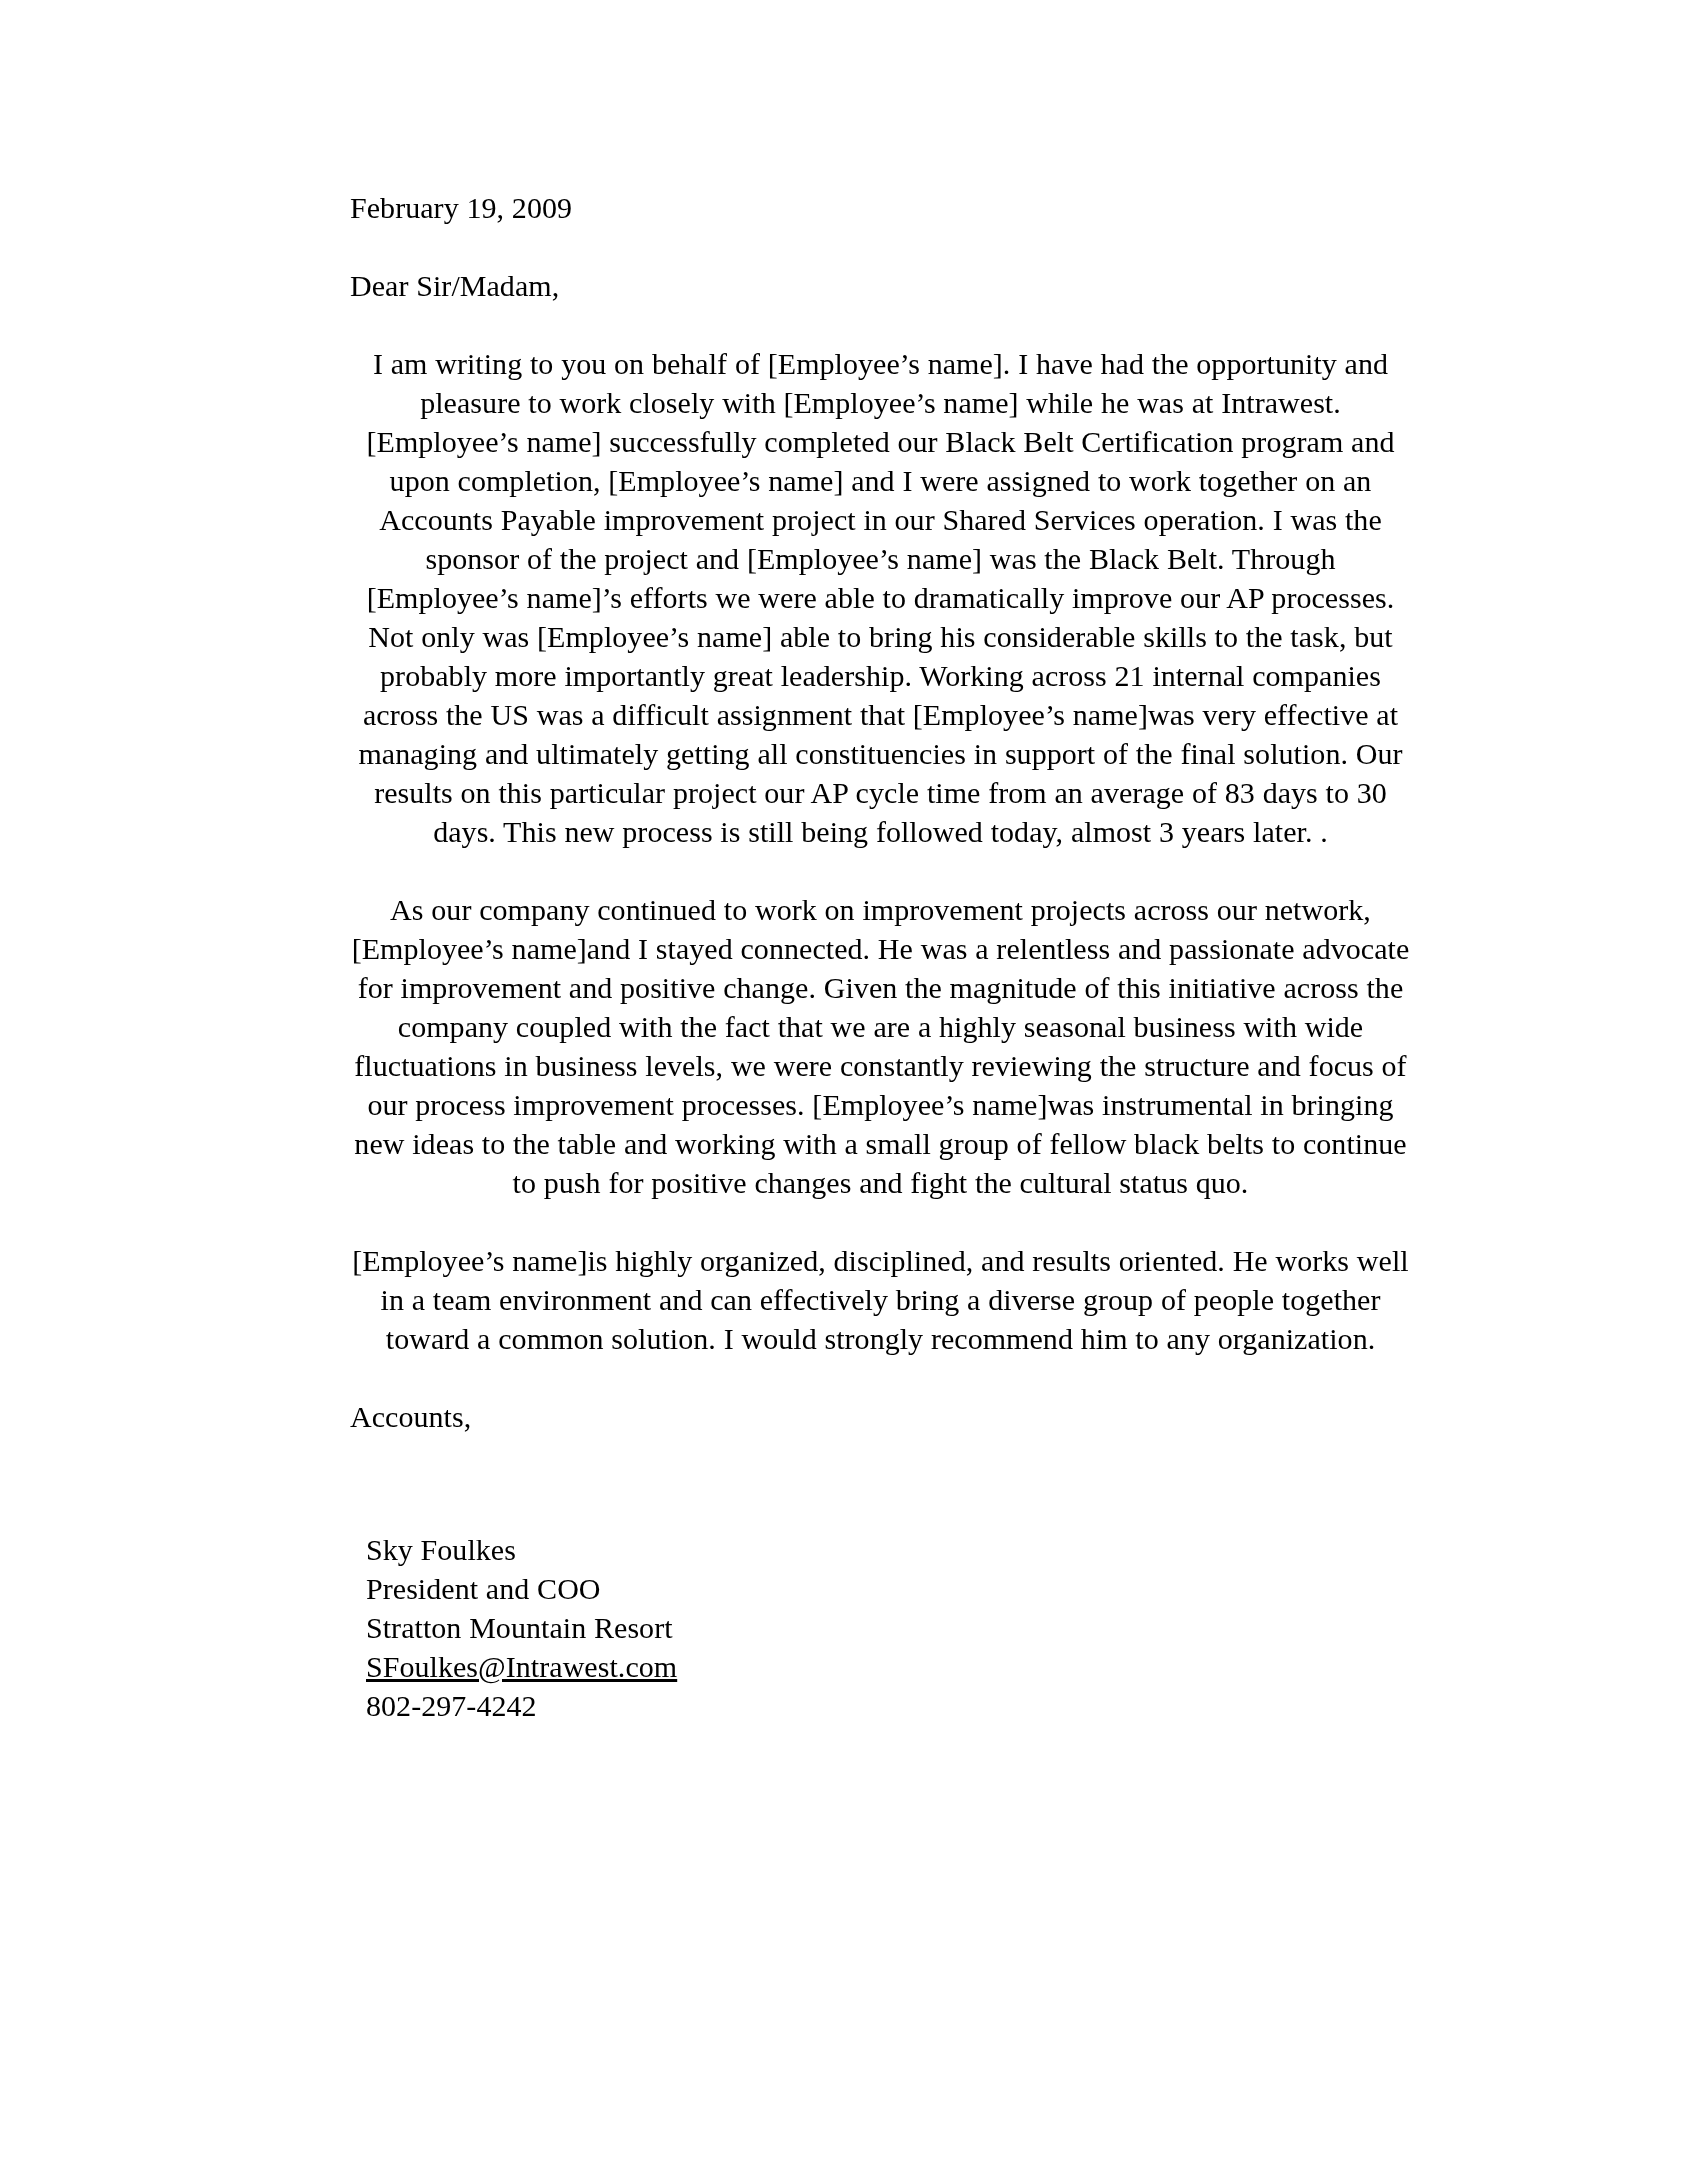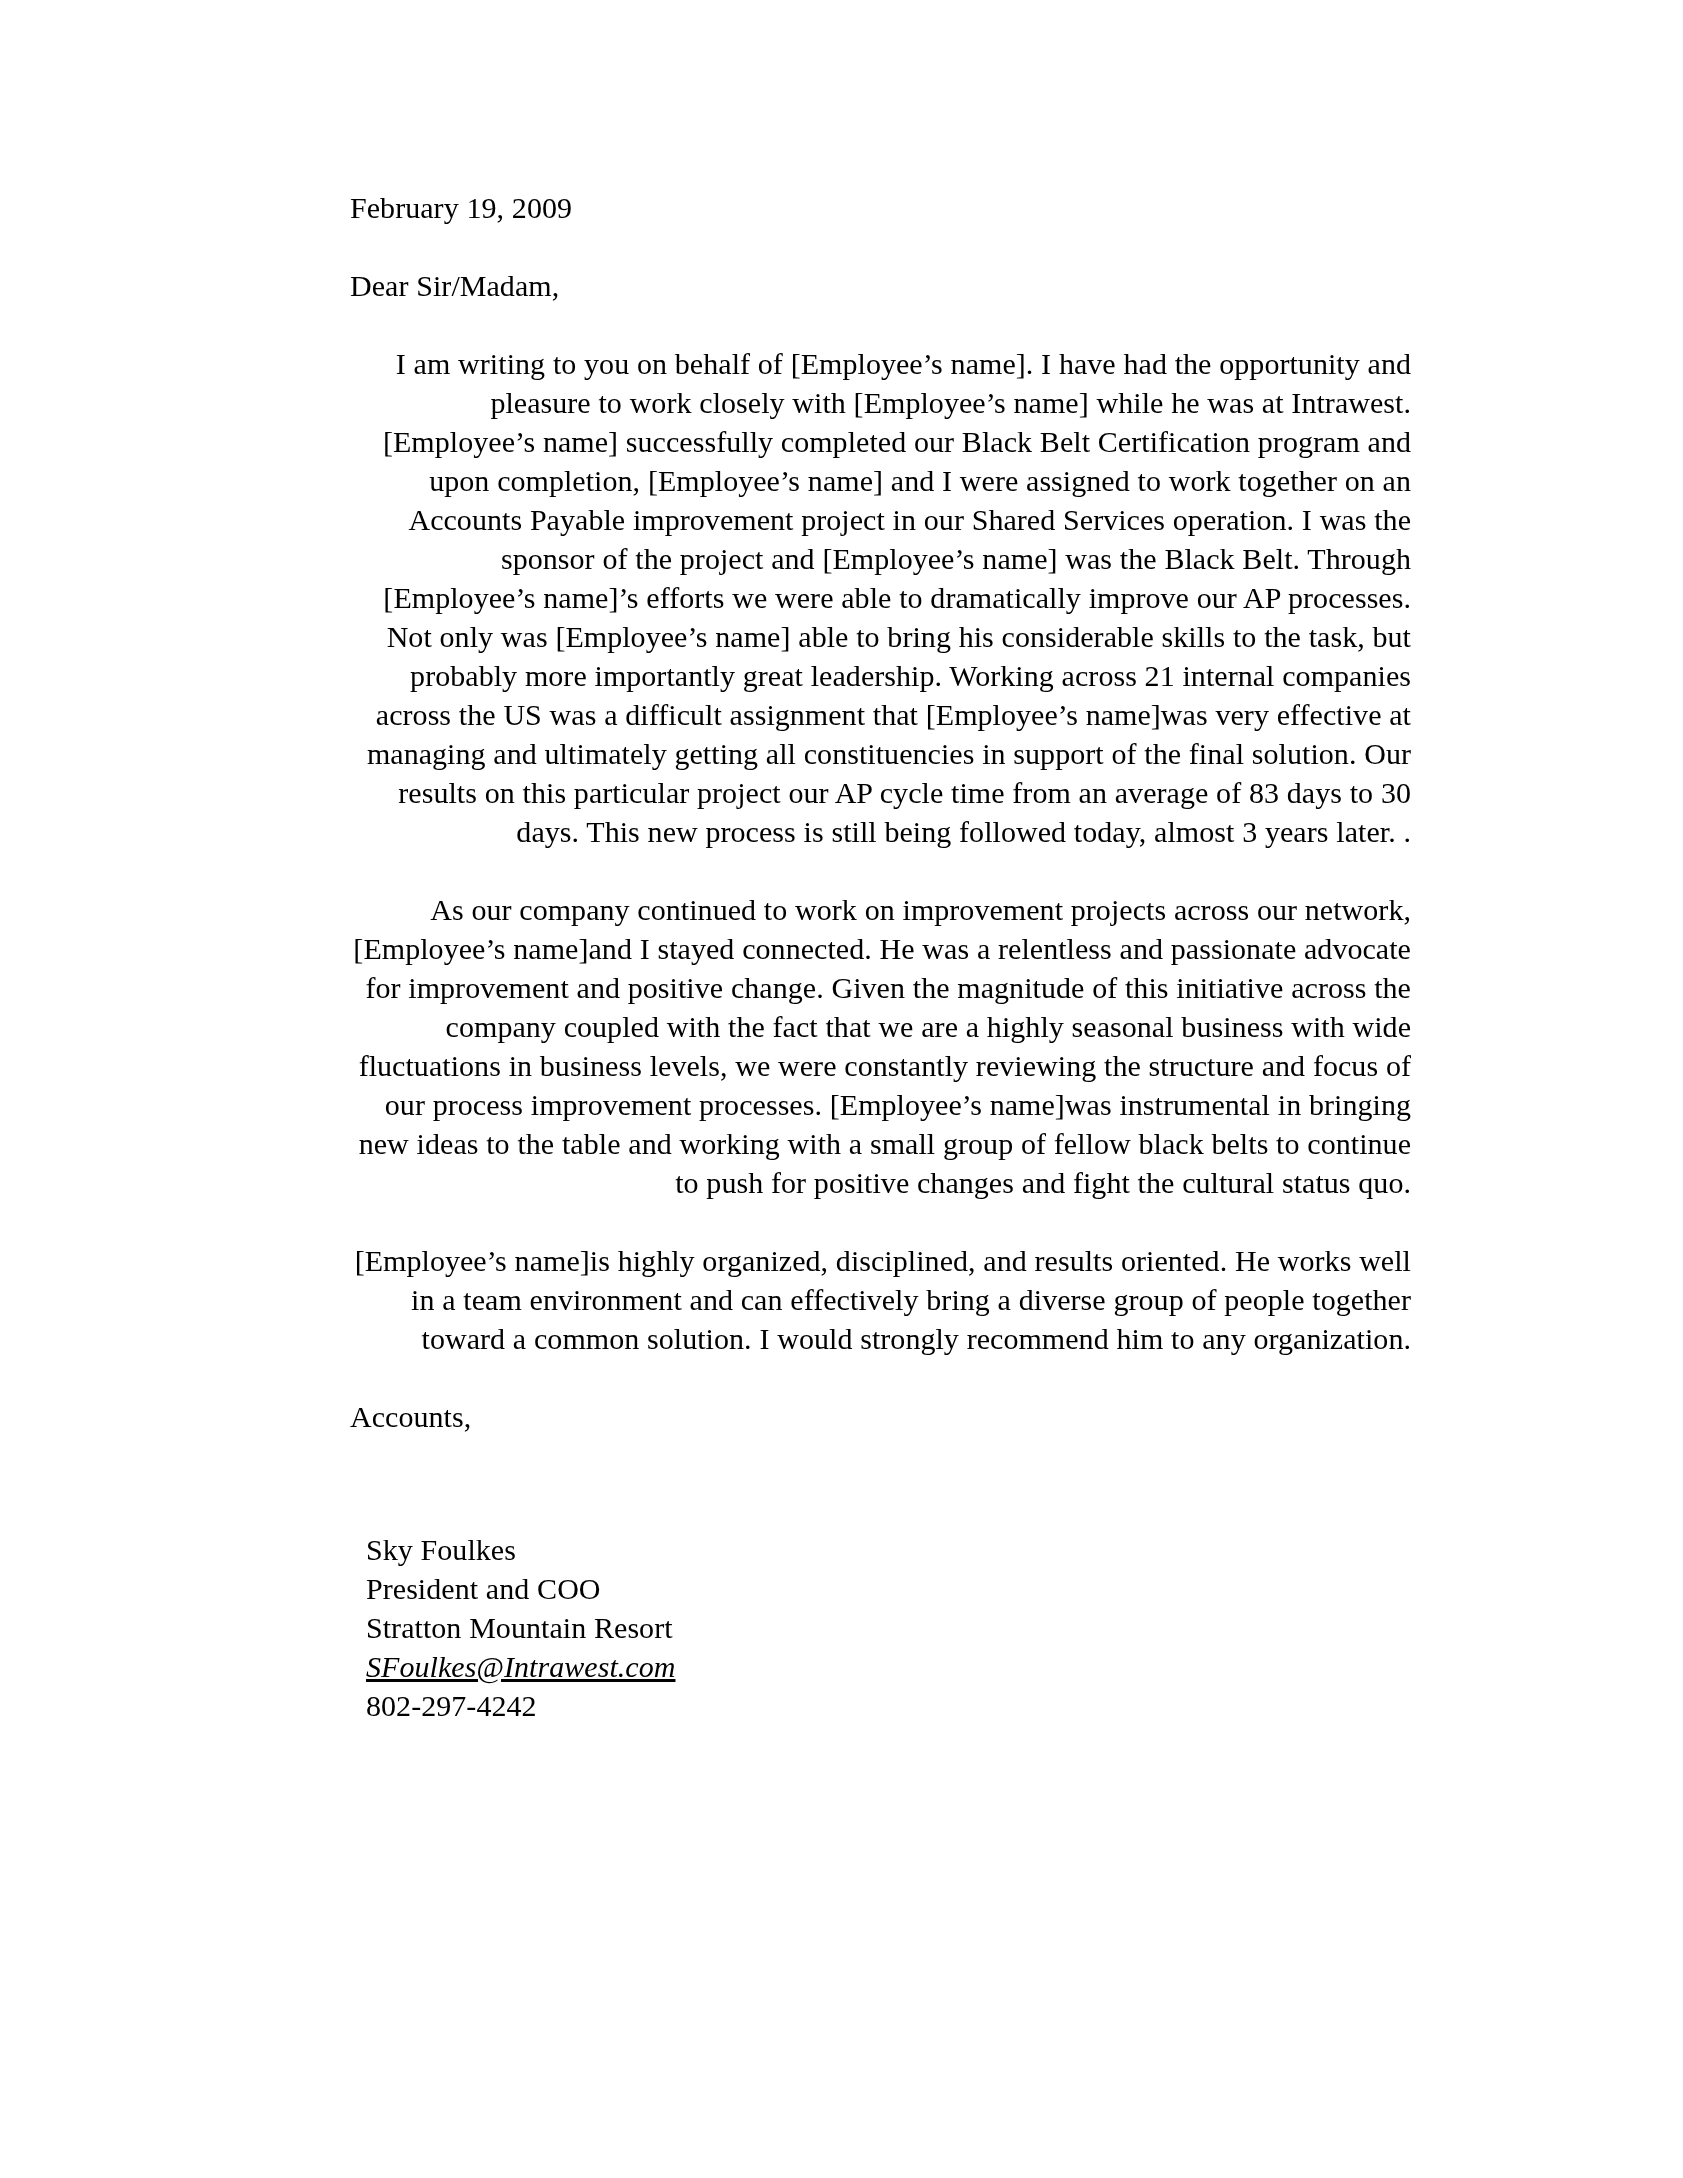--- a/index.html
+++ b/index.html
@@ -39,21 +39,21 @@
   .date-line {
     margin: 0 0 39px 0;
   }
 
   .salutation {
     margin: 12px 0 39px 0;
   }
 
   .para {
     margin: 0 0 39px 0;
-    text-align: right;
+    text-align: center;
   }
 
   .closing {
     margin: 0 0 39px 0;
   }
 
   .signature-gap {
     height: 39px;
   }
 
@@ -64,21 +64,20 @@
   .sig-line {
     margin: 0;
     display: block;
   }
 
   .email-link {
     text-decoration: underline;
     text-underline-offset: 2px;
     color: #000000;
     cursor: pointer;
-    font-style: italic;
   }
 </style>
 </head>
 <body>
 
 <div class="page">
   <div class="letter-body doc-text">
 
     <p class="date-line">February 19, 2009</p>
 

